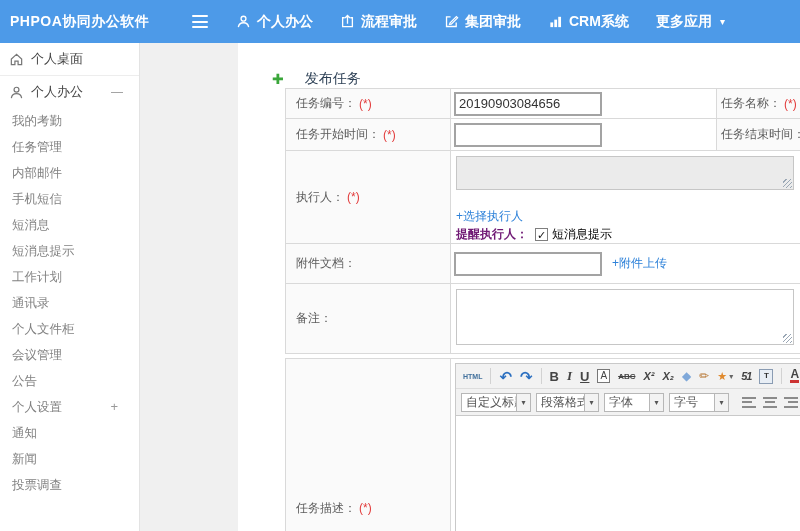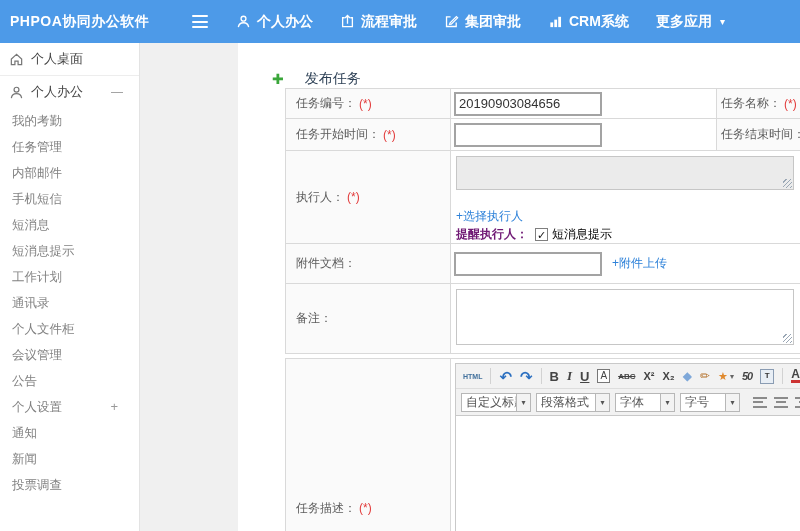--- a/index.html
+++ b/index.html
@@ -65,21 +65,21 @@
   .editor-body{flex:1;background:#fff;}
   .tb-sep{width:1px;height:16px;background:#d2d2d2;flex:none;}
   .tb-btn{display:flex;align-items:center;cursor:pointer;flex:none;color:#444;}
   .g-html{font-size:7px;font-weight:bold;color:#41709c;}
   .g-undo,.g-redo{font-size:15px;font-weight:bold;color:#2b6fc0;line-height:15px;}
   .g-bold{font-size:13px;font-weight:bold;}
   .g-italic{font-size:13px;font-weight:bold;font-style:italic;font-family:"Liberation Serif",serif;}
   .g-under{font-size:13px;font-weight:bold;text-decoration:underline;}
   .g-fontbox{font-size:10px;border:1px solid #777;padding:0 2px;line-height:12px;background:#fdfdfd;}
   .g-strike{font-size:8px;font-weight:bold;text-decoration:line-through;}
-  .g-sup,.g-sub{font-size:11px;font-weight:bold;}
+  .g-sup,.g-sub{font-size:11px;font-weight:bold;font-style:italic;}
   .g-eraser{font-size:12px;color:#7fa8d9;}
   .g-brush{font-size:12px;color:#b5732e;}
   .g-wand{font-size:11px;color:#e08a2e;}
   .g-quote{font-size:11px;font-weight:bold;font-style:italic;letter-spacing:-1px;}
   .g-paste{width:12px;height:13px;border:1px solid #8a9cb3;background:#e8eef5;font-size:8px;font-weight:bold;color:#333;text-align:center;line-height:12px;}
   .g-fore{font-size:12px;font-weight:bold;border-bottom:3px solid #cc3333;line-height:11px;}
   .mini-caret{font-size:8px;color:#666;margin-left:2px;}
   .ed-select{display:flex;height:19px;border:1px solid #b7b7b7;background:#fff;align-items:center;font-size:12px;color:#555;cursor:pointer;flex:none;box-sizing:border-box;}
   .ed-select .sel-txt{padding:0 4px;flex:1;white-space:nowrap;overflow:hidden;}
   .ed-select .sel-car{width:13px;height:100%;border-left:1px solid #b7b7b7;background:#f3f3f3;font-size:8px;color:#555;display:flex;align-items:center;justify-content:center;}
@@ -296,36 +296,36 @@
           <span class="tb-btn g-fontbox">A</span>
           <span class="tb-btn g-strike">ABC</span>
           <span class="tb-btn g-sup">X²</span>
           <span class="tb-btn g-sub">X₂</span>
           <span class="tb-btn g-eraser">◆</span>
           <span class="tb-btn g-brush">✏</span>
           <span class="tb-btn">
             <span class="g-wand">★</span>
             <span class="mini-caret">▾</span>
           </span>
-          <span class="tb-btn g-quote">50</span>
+          <span class="tb-btn g-quote">51</span>
           <span class="tb-btn">
             <span class="g-paste">T</span>
           </span>
           <span class="tb-sep"></span>
           <span class="tb-btn">
             <span class="g-fore">A</span>
 
           </span>
         </div>
         <div class="tb-row2">
           <div class="ed-select" style="width:70px">
             <span class="sel-txt">自定义标题</span>
             <span class="sel-car">▾</span>
           </div>
-          <div class="ed-select" style="width:74px">
+          <div class="ed-select" style="width:63px">
             <span class="sel-txt">段落格式</span>
             <span class="sel-car">▾</span>
           </div>
           <div class="ed-select" style="width:60px">
             <span class="sel-txt">字体</span>
             <span class="sel-car">▾</span>
           </div>
           <div class="ed-select" style="width:60px">
             <span class="sel-txt">字号</span>
             <span class="sel-car">▾</span>

